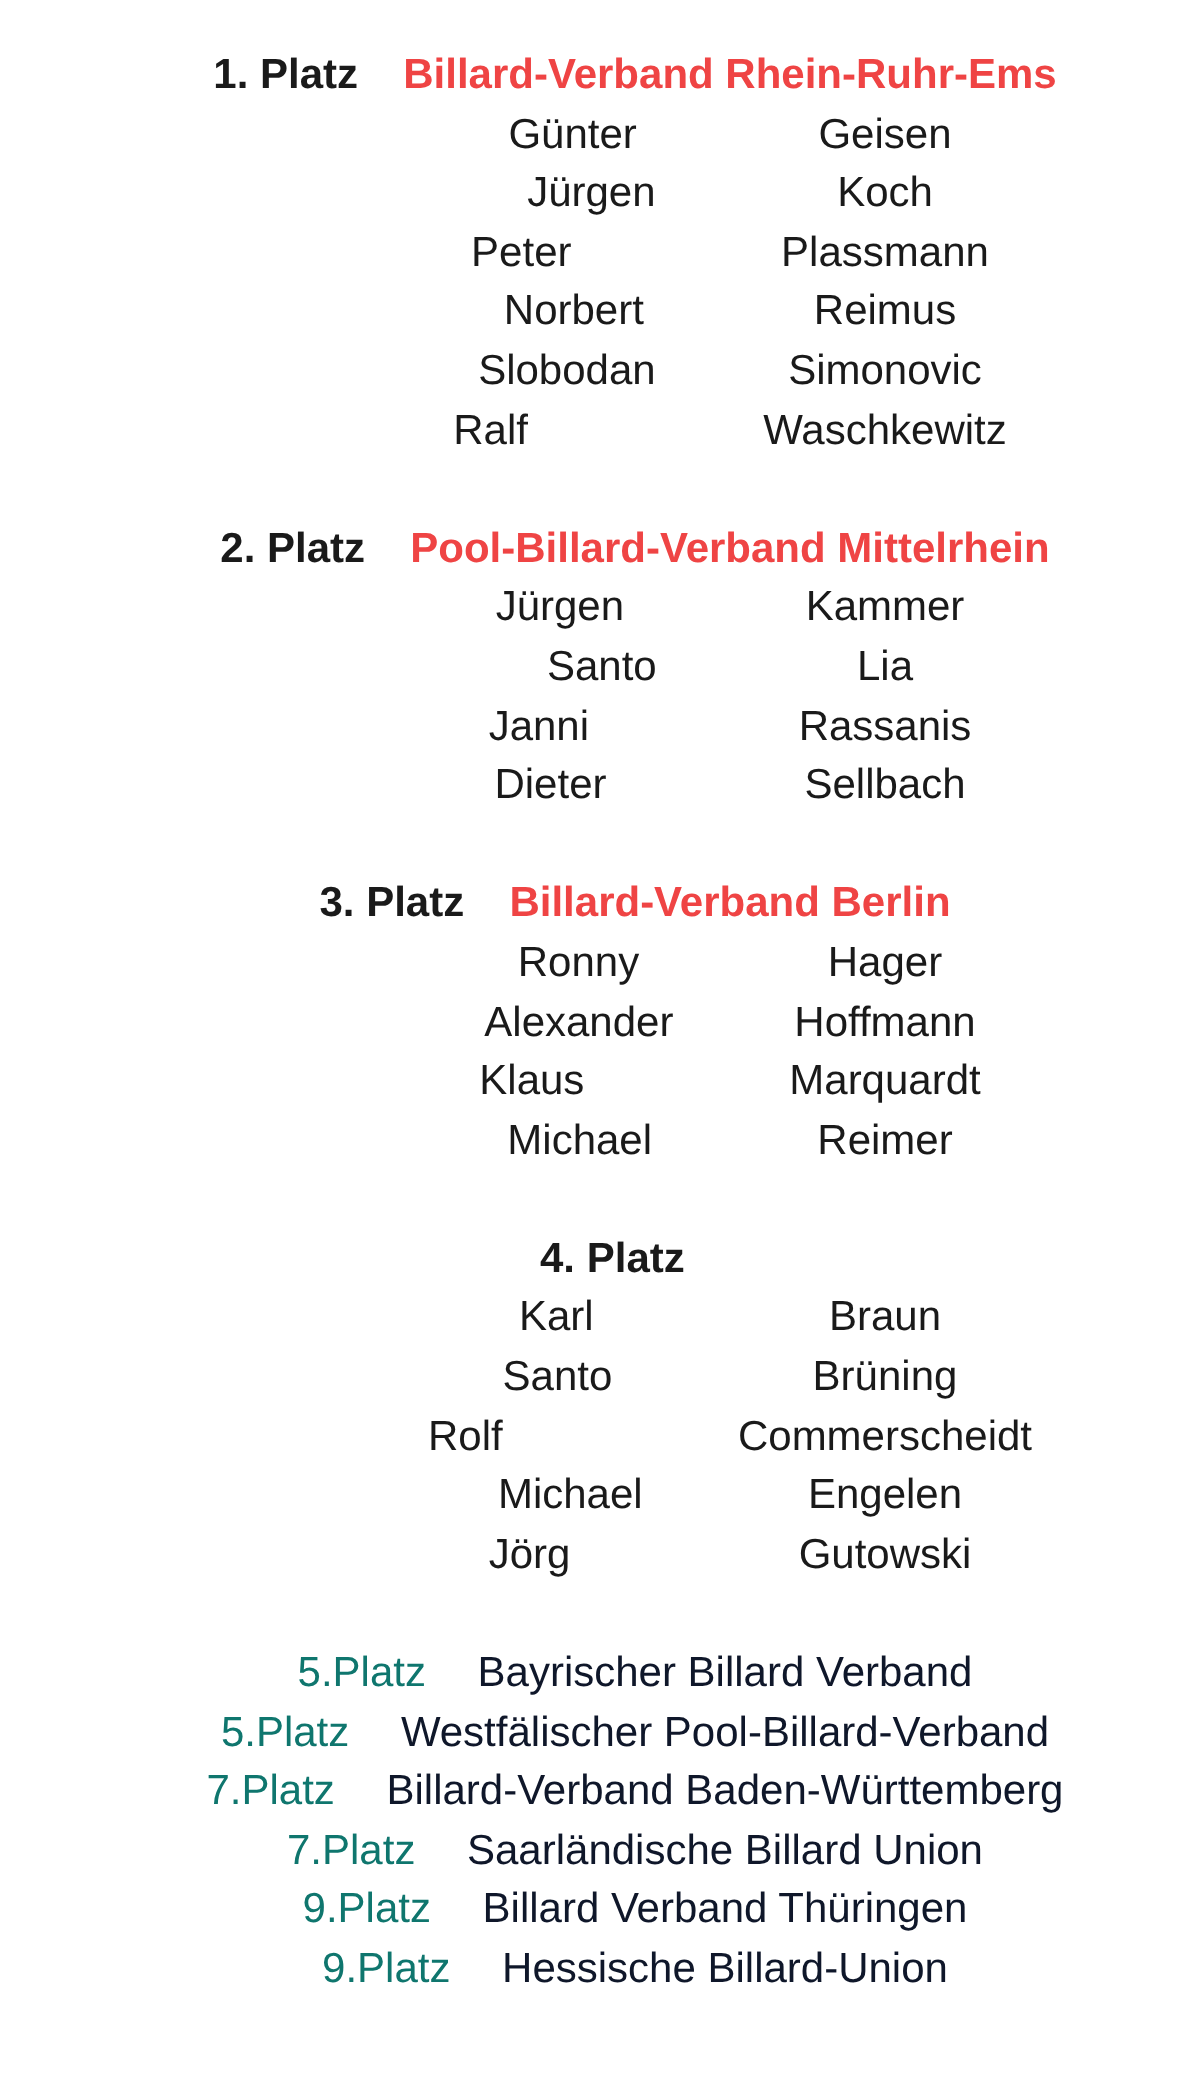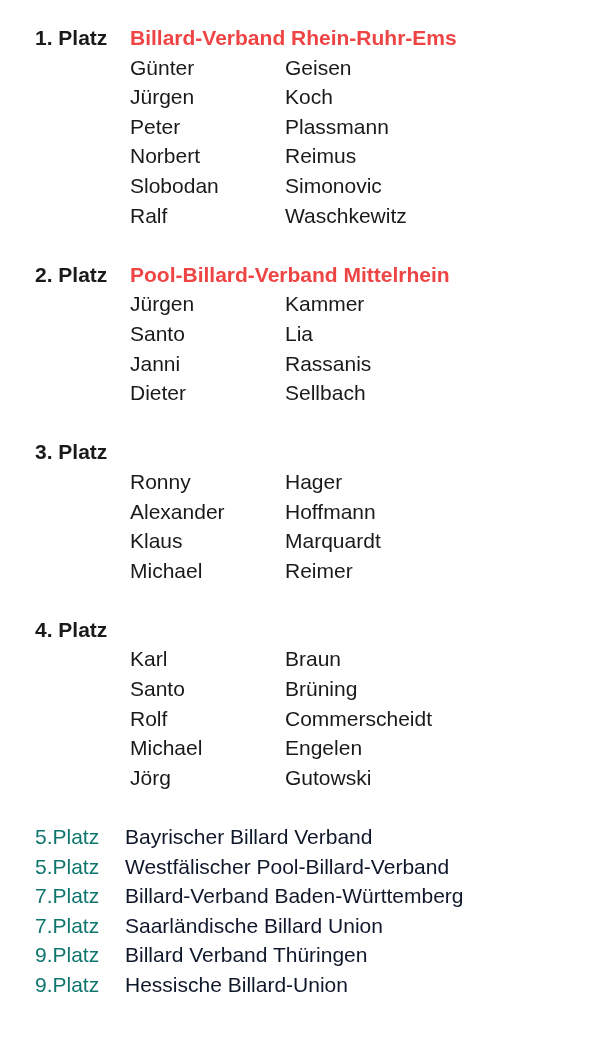--- a/index.html
+++ b/index.html
@@ -15,20 +15,21 @@
     font-size: 21px;
     line-height: 29.6px;
     color: #1a1a1a;
   }
   .content {
     padding: 23px 0 0 35px;
     white-space: nowrap;
   }
   .row {
     display: flex;
+    justify-content: center;
   }
   .rank-col {
     flex: 0 0 auto;
     width: 95px;
   }
   .first-col {
     flex: 0 0 auto;
     width: 155px;
   }
   .last-col {
@@ -123,20 +124,21 @@
     <div class="row">
       <span class="rank-col"></span>
       <span class="first-col">Dieter</span>
       <span class="last-col">Sellbach</span>
     </div>
   </div>
 
   <div class="section">
     <div class="row header-row">
       <span class="rank-col">3. Platz</span>
+      <span class="team-col">Billard-Verband Berlin</span>
     </div>
     <div class="row">
       <span class="rank-col"></span>
       <span class="first-col">Ronny</span>
       <span class="last-col">Hager</span>
     </div>
     <div class="row">
       <span class="rank-col"></span>
       <span class="first-col">Alexander</span>
       <span class="last-col">Hoffmann</span>

